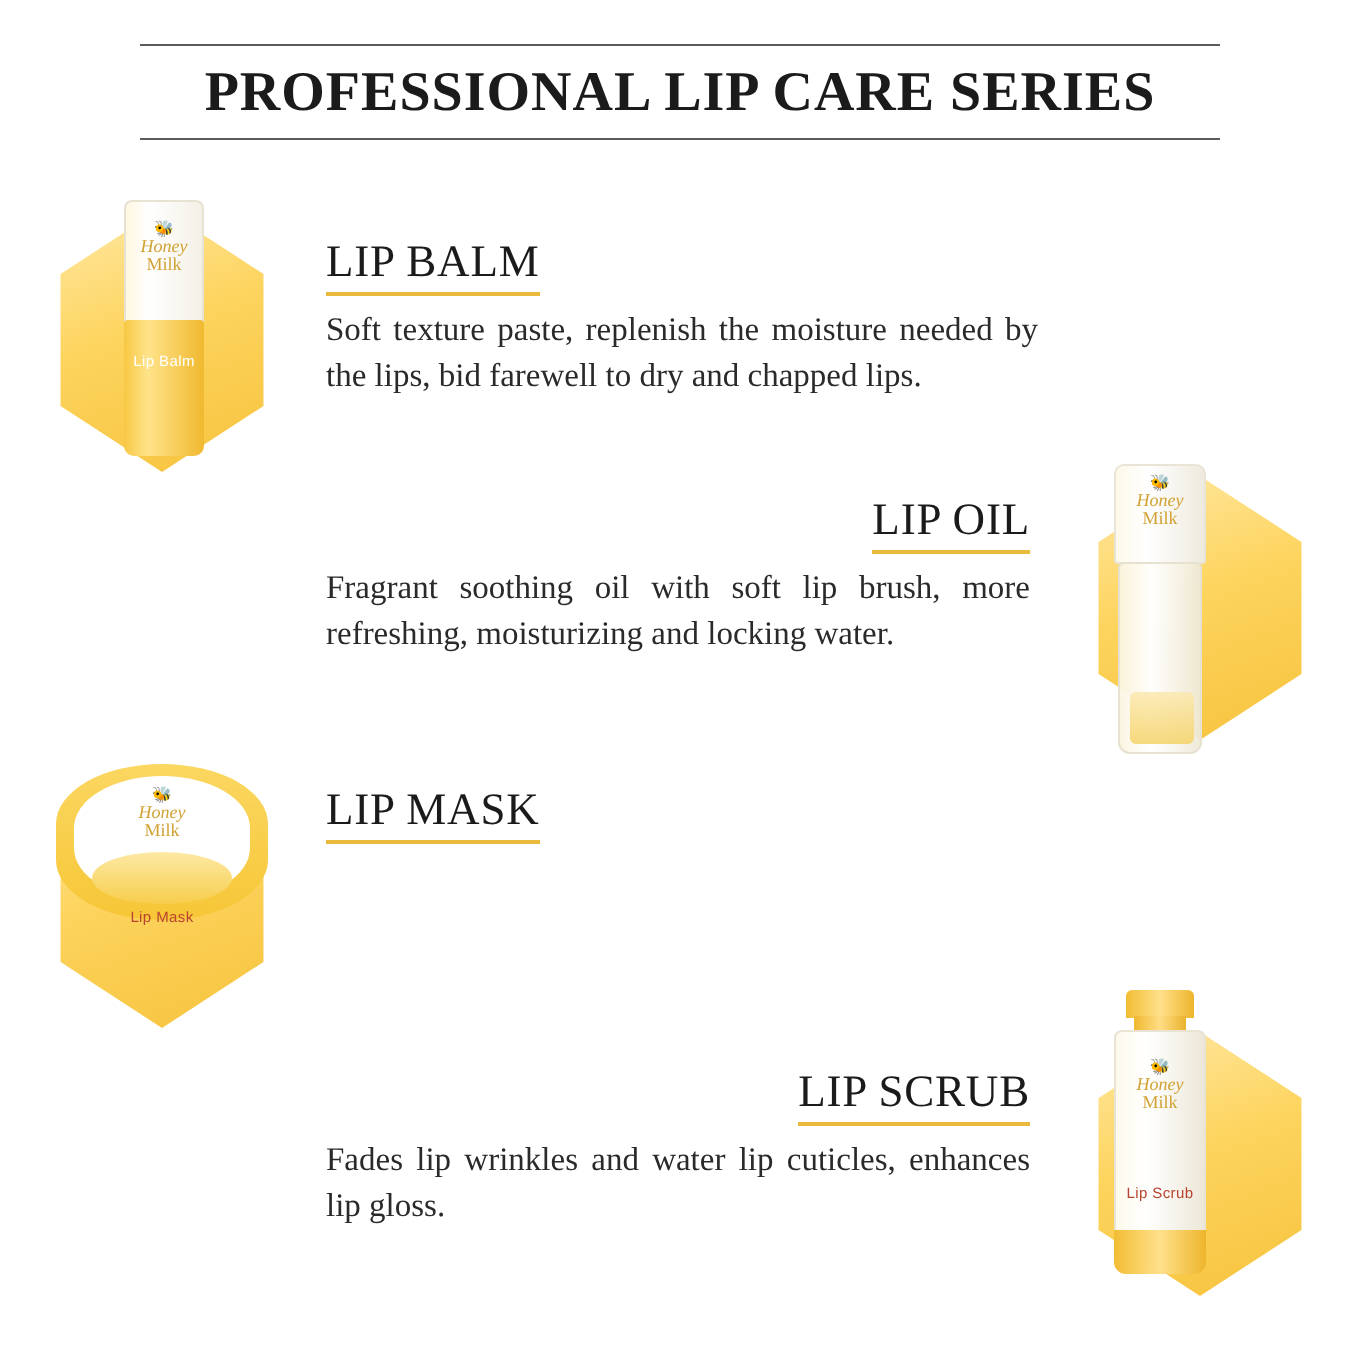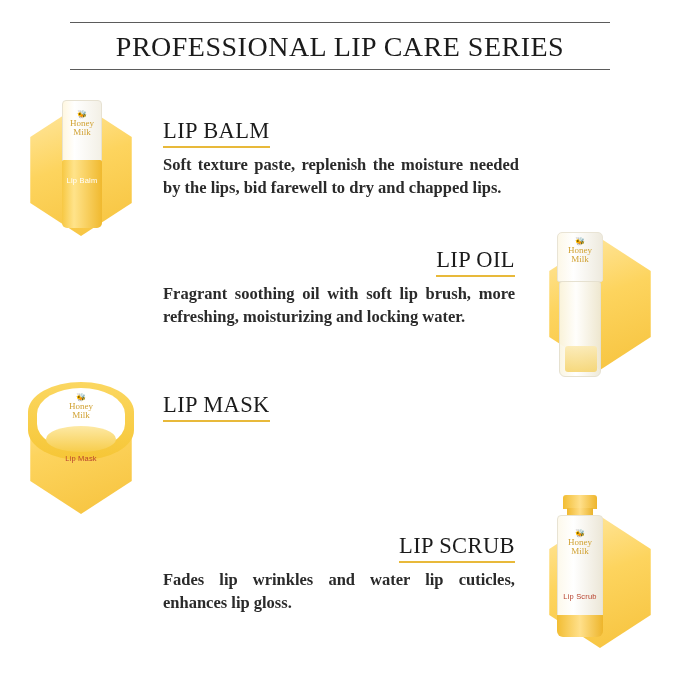--- a/index.html
+++ b/index.html
@@ -22,20 +22,21 @@
     box-sizing: border-box;
   }
 
   
   .header {
     position: absolute;
     left: 70px;
     top: 22px;
     width: 540px;
     text-align: center;
+    font-weight: bold;
   }
   .header .rule-top {
     height: 1px;
     background: #5b5b5b;
     width: 100%;
     margin-bottom: 8px;
   }
   .header .rule-bottom {
     height: 1px;
     background: #5b5b5b;
@@ -61,21 +62,20 @@
     display: inline-block;
     border-bottom: 2px solid #e8b93a;
     padding-bottom: 2px;
     margin-bottom: 5px;
   }
   .sec-body {
     font-size: 16.5px;
     line-height: 1.42;
     color: #2a2a2a;
     text-align: justify;
-    font-weight: bold;
   }
   .sec-right {
     text-align: right;
   }
   .sec-right .sec-body {
     text-align: justify;
   }
 
   
   .hex {
@@ -193,20 +193,21 @@
   .brandmark {
     position: absolute;
     text-align: center;
     width: 100%;
     font-family: "Liberation Serif", serif;
     color: #c99a2e;
     line-height: 1.05;
   }
   .brandmark .b1 {
     font-size: 9px;
+    font-style: italic;
     color: #d1a233;
     display: block;
   }
   .brandmark .b2 {
     font-size: 9px;
     color: #d1a233;
     display: block;
   }
   .bee {
     display: block;

